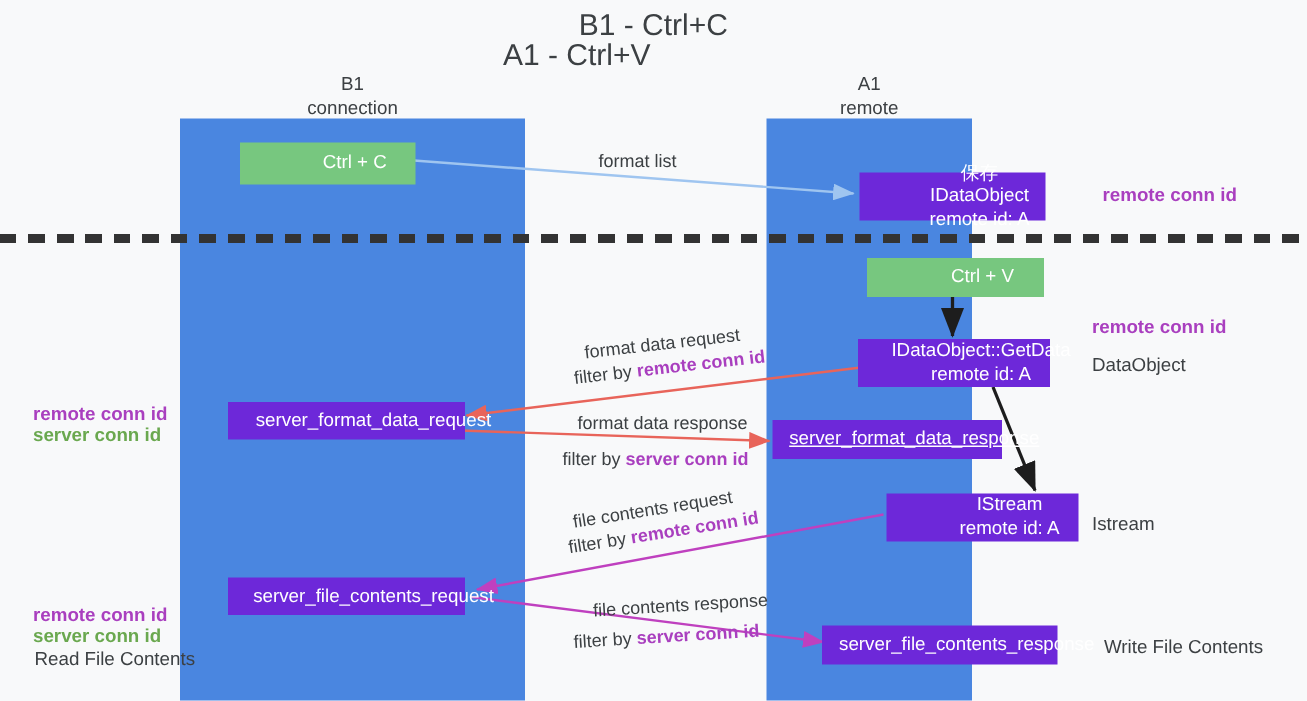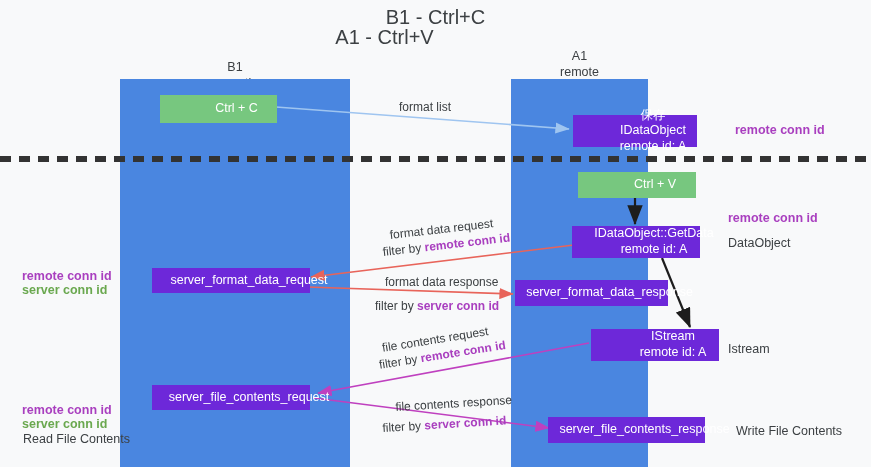--- a/index.html
+++ b/index.html
@@ -49,21 +49,21 @@
   .lbl{position:absolute;font-size:12px;color:#3c4043;white-space:nowrap;}
 </style>
 </head>
 <body>
 
 <div id="stage">
 
   <div class="title" style="left:0;top:6px;width:871px;">B1 - Ctrl+C</div>
   <div class="title" style="left:0;top:26px;width:769px;text-align:center;">A1 - Ctrl+V</div>
 
-  <div class="hdr" style="left:120px;top:48px;width:230px;margin-top:11px;">
+  <div class="hdr" style="left:120px;top:48px;width:230px;">
     <div>B1</div>
     <div>connection</div>
   </div>
   <div class="hdr" style="left:511px;top:48px;width:137px;">
     <div>A1</div>
     <div>remote</div>
   </div>
 
   <div class="lane" id="lane-b1"></div>
   <div class="lane" id="lane-a1"></div>
@@ -121,21 +121,21 @@
 
   <div class="node orange" style="left:591px;top:329px;width:128px;height:32px;">
     <span>IStream</span>
     <span class="l2">remote id: A</span>
   </div>
 
   <div class="node orange" style="left:152px;top:268px;width:158px;height:25px;">
     <span>server_format_data_request</span>
   </div>
 
-  <div class="node orange" style="left:515px;top:280px;width:153px;height:26px;">
+  <div class="node orange" style="left:515px;top:280px;width:153px;height:26px;text-decoration:underline;">
     <span>server_format_data_response</span>
   </div>
 
   <div class="node orange" style="left:152px;top:385px;width:158px;height:25px;">
     <span>server_file_contents_request</span>
   </div>
 
   <div class="node orange" style="left:548px;top:417px;width:157px;height:26px;">
     <span>server_file_contents_response</span>
   </div>

